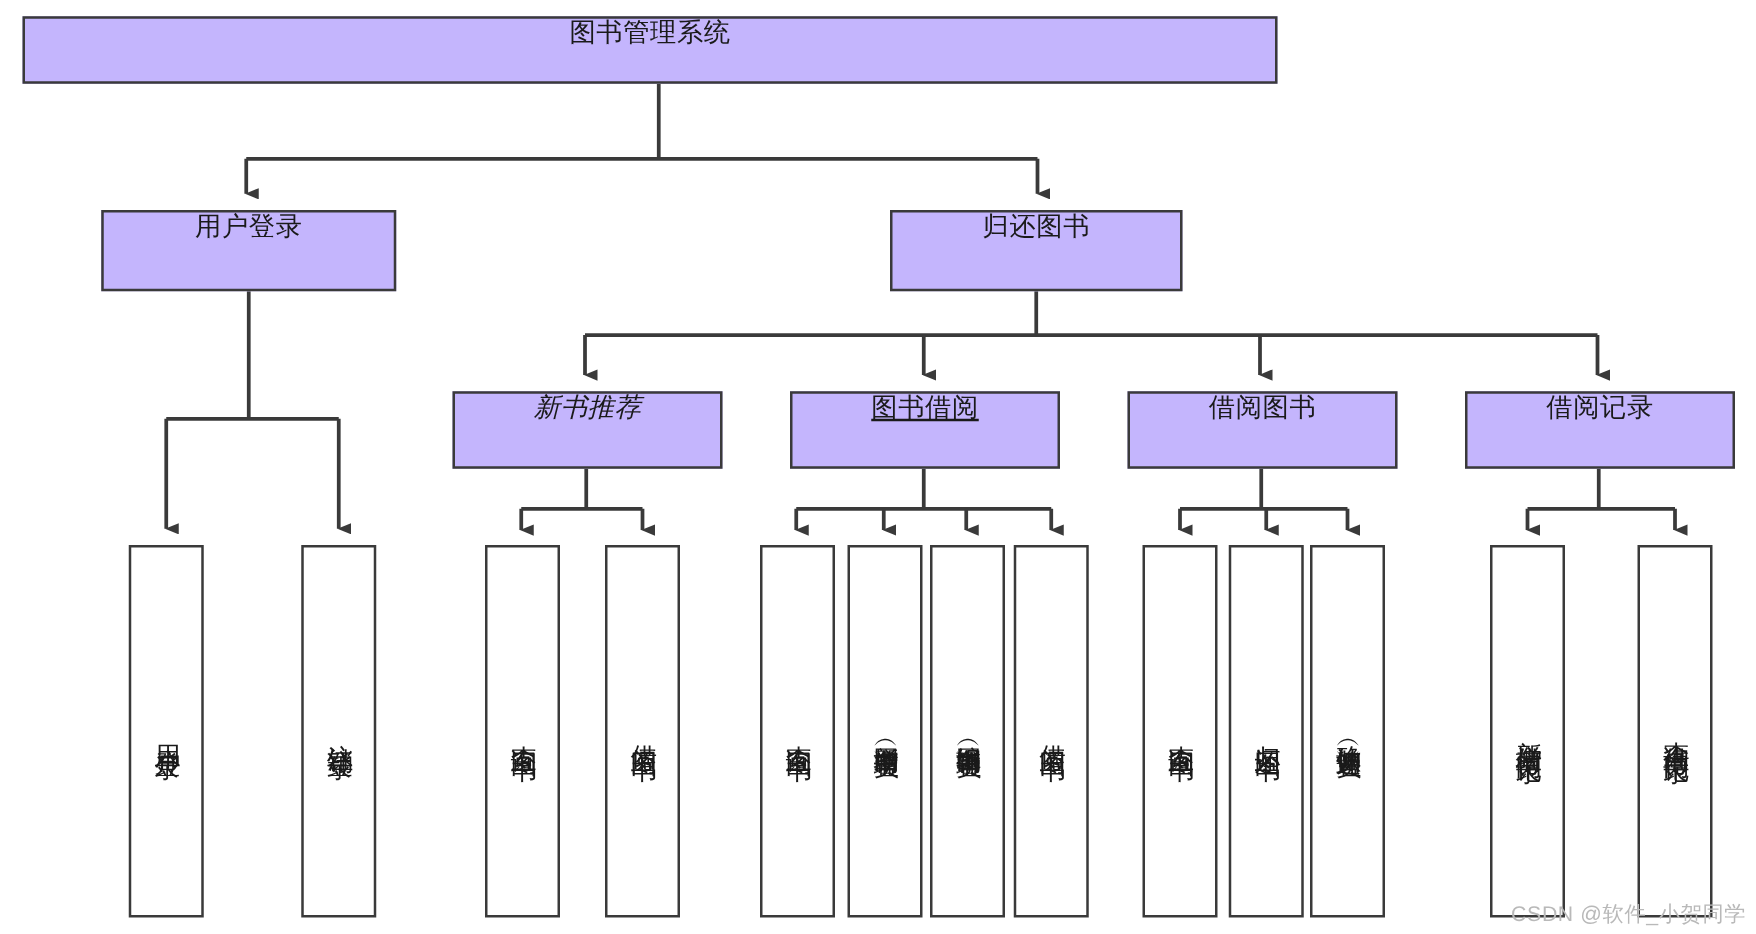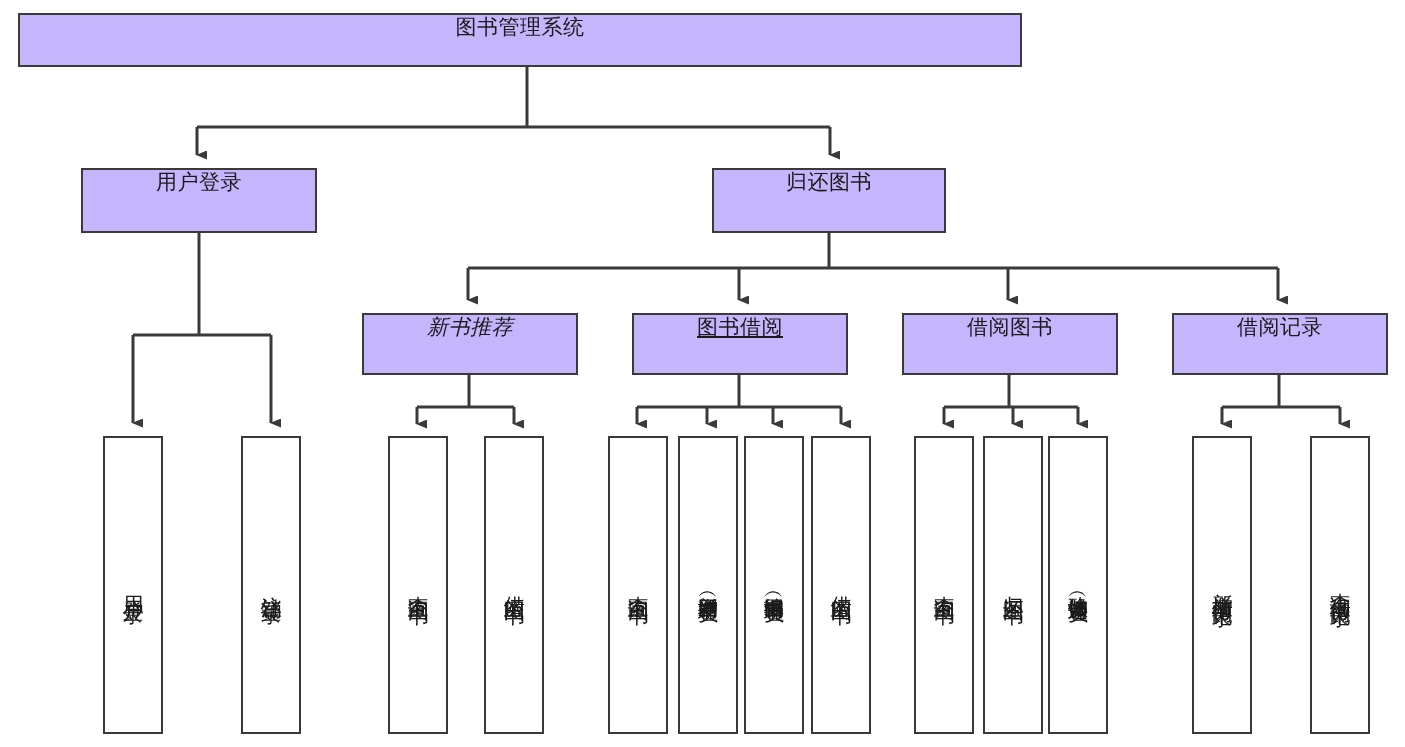--- a/index.html
+++ b/index.html
@@ -194,13 +194,14 @@
         <span class="leaf-label tight">确认归还（管理员）</span>
       </div>
       <div class="leaf-box" style="left: 1192px; top: 436px; width: 60px; height: 298px;">
         <span class="leaf-label">新增借阅记录</span>
       </div>
       <div class="leaf-box" style="left: 1310px; top: 436px; width: 60px; height: 298px;">
         <span class="leaf-label">查询借阅记录</span>
       </div>
     </div>
 
+  <div id="watermark">CSDN @软件_小贺同学</div>
 </div>
 
 </body></html>

